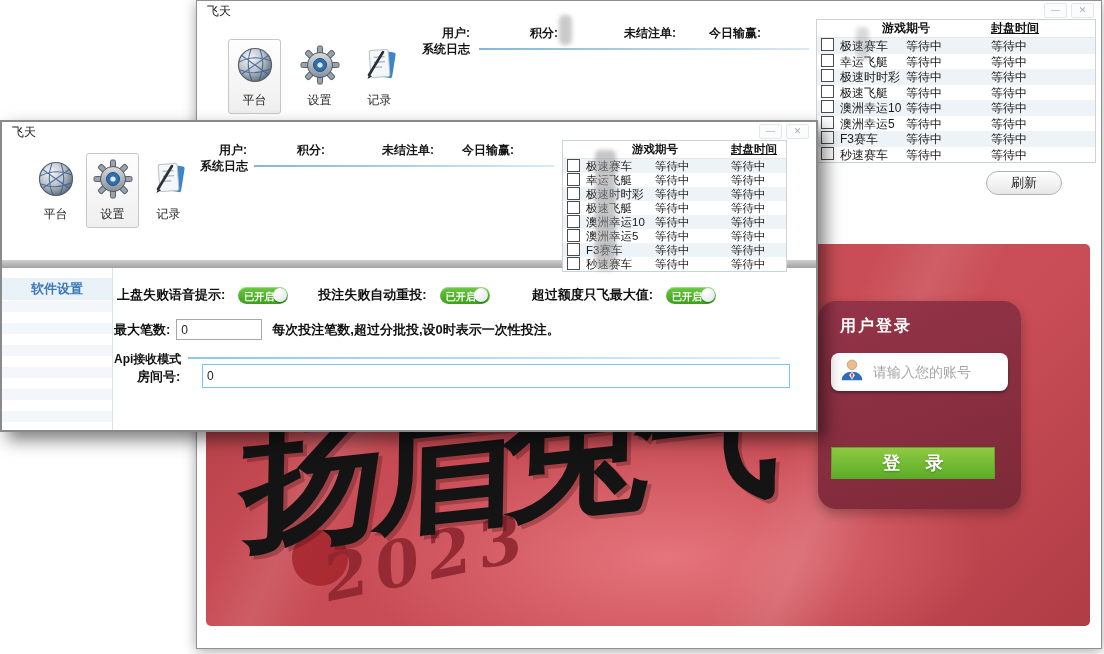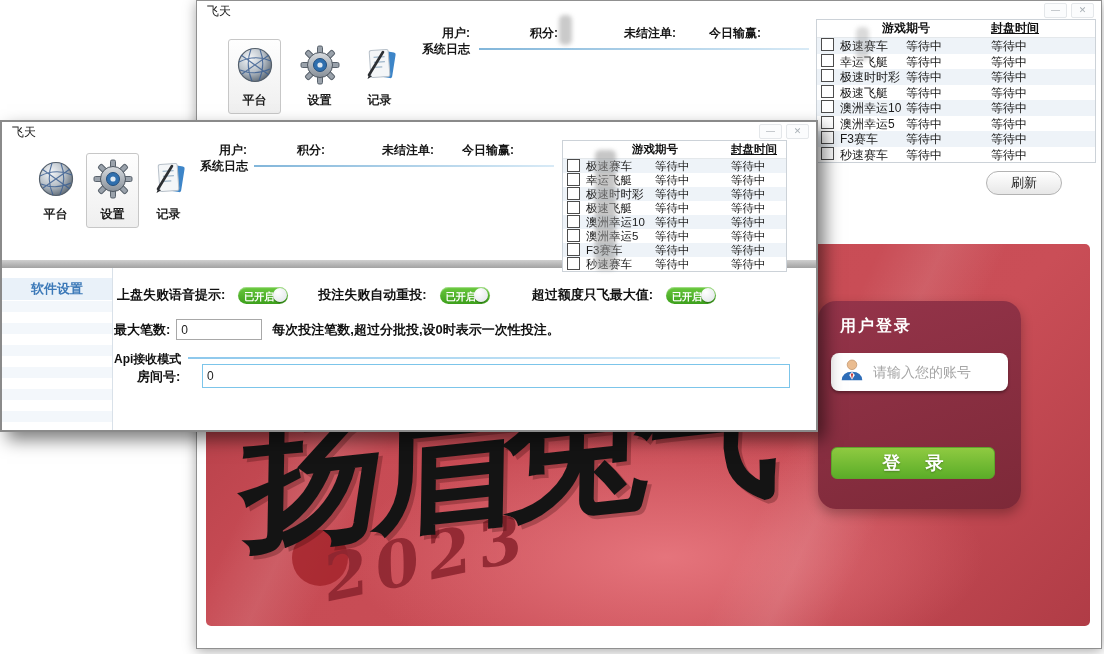--- a/index.html
+++ b/index.html
@@ -11,21 +11,21 @@
     box-shadow:7px 8px 16px rgba(0,0,0,.5);z-index:5;}
   .titlebar{position:absolute;left:0;top:0;right:0;height:17px;background:#fff;padding-left:41px;}
   .wtitle{position:absolute;left:10px;top:2px;font-size:12px;color:#222;}
   .winctrl{position:absolute;right:7px;top:2px;display:flex;gap:4px;}
   .wbtn{width:21px;height:13px;text-align:center;line-height:12px;font-size:9px;color:#a9b0b6;
     border:1px solid #e4e7ea;border-radius:2px;background:#fbfcfd;cursor:default;}
   
   .toolbtn{position:absolute;width:53px;height:75px;display:flex;flex-direction:column;align-items:center;
     padding-top:5px;box-sizing:border-box;border:1px solid transparent;border-radius:3px;}
   .toolbtn.selected{border:1px solid #c7c7c7;background:linear-gradient(#fefefe,#efefef);}
-  .toolbtn .lbl{margin-top:3px;font-size:12px;font-weight:bold;color:#1c1c1c;}
+  .toolbtn .lbl{margin-top:3px;font-size:12px;font-weight:normal;color:#1c1c1c;}
   
   .fieldlbl{position:absolute;font-size:12px;font-weight:bold;color:#161616;white-space:nowrap;}
   .syslog-line{position:absolute;height:2px;background:linear-gradient(90deg,#82b6da,#d8eaf6);}
   
   .gtable{position:absolute;background:#fff;border:1px solid #ccd2d8;}
   .gt-back{--w1:89px;--w2:85px;--w3:100px;--rh:15.5px;font-size:12px;}
   .gt-front{--w1:92px;--w2:76px;--w3:53px;--rh:14px;font-size:11.5px;}
   .ghead{display:flex;height:17px;line-height:17px;font-weight:bold;color:#111;border-bottom:1px solid #e4e8eb;}
   .ghead span{box-sizing:border-box;}
   .h1{flex:0 0 var(--w1);padding-left:4px;text-align:right;}
@@ -58,21 +58,21 @@
   
   .loginpanel{position:absolute;left:612px;top:57px;width:203px;height:208px;border-radius:18px;
     background:linear-gradient(160deg,#95344a,#7d2938);box-shadow:0 5px 12px rgba(0,0,0,.28);}
   .login-title{position:absolute;left:22px;top:15px;font-size:16px;font-weight:bold;color:#fff;letter-spacing:2px;font-family:Liberation Serif, serif;}
   .login-field{position:absolute;left:13px;width:177px;height:38px;background:#fff;border-radius:8px;
     box-shadow:0 2px 3px rgba(0,0,0,.35);display:flex;align-items:center;gap:6px;
     padding:0 8px;box-sizing:border-box;}
   .login-field input{border:none;outline:none;flex:1;min-width:0;font-size:14px;color:#333;
     font-family:inherit;background:transparent;}
   .login-field input::placeholder{color:#a6a6a6;}
-  .login-btn{position:absolute;left:13px;top:146px;width:164px;height:32px;border-radius:6px;
+  .login-btn{position:absolute;left:13px;top:146px;width:164px;height:32px;border-radius:0;
     border:1px solid #5fa42c;background:linear-gradient(#8fca41,#5bad28);color:#fff;font-size:18px;
     font-weight:bold;letter-spacing:10px;text-indent:10px;text-shadow:0 1px 2px rgba(0,0,0,.3);
     font-family:inherit;}
   
   .divider-strip{position:absolute;left:0;right:0;top:138px;height:8px;
     background:linear-gradient(#cfcfcf,#a2a2a2);}
   .sidebar{position:absolute;left:0;top:146px;width:110px;bottom:0;
     background:repeating-linear-gradient(#ffffff 0 11px,#f3f7fb 11px 22px);
     border-right:1px solid #d9e1e9;z-index:2;}
   .sidebar-item{position:absolute;left:0;right:0;top:10px;height:22px;line-height:22px;text-align:center;

